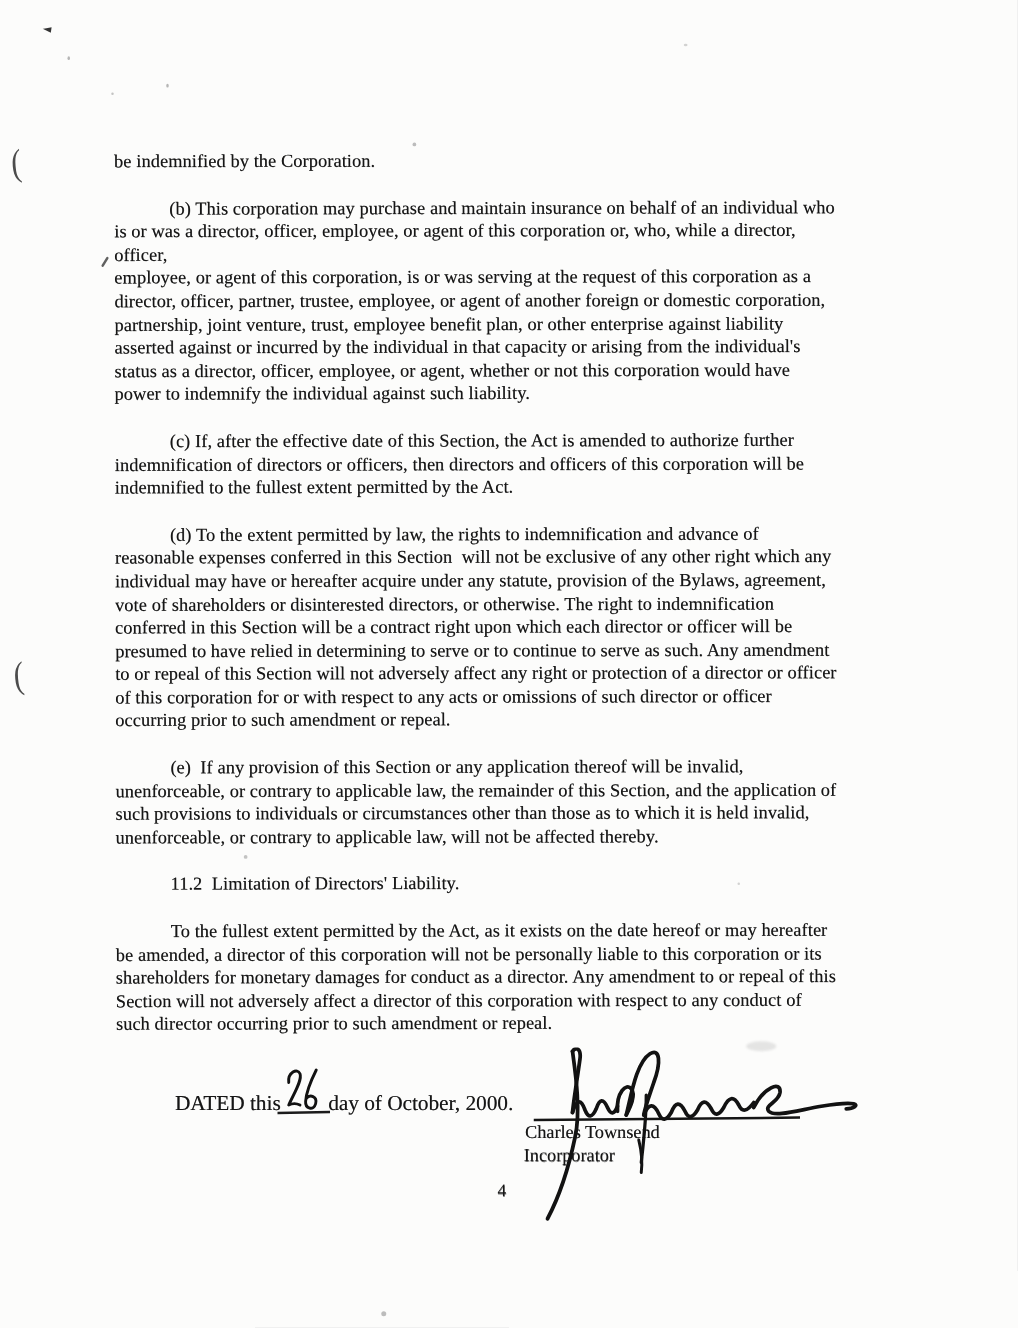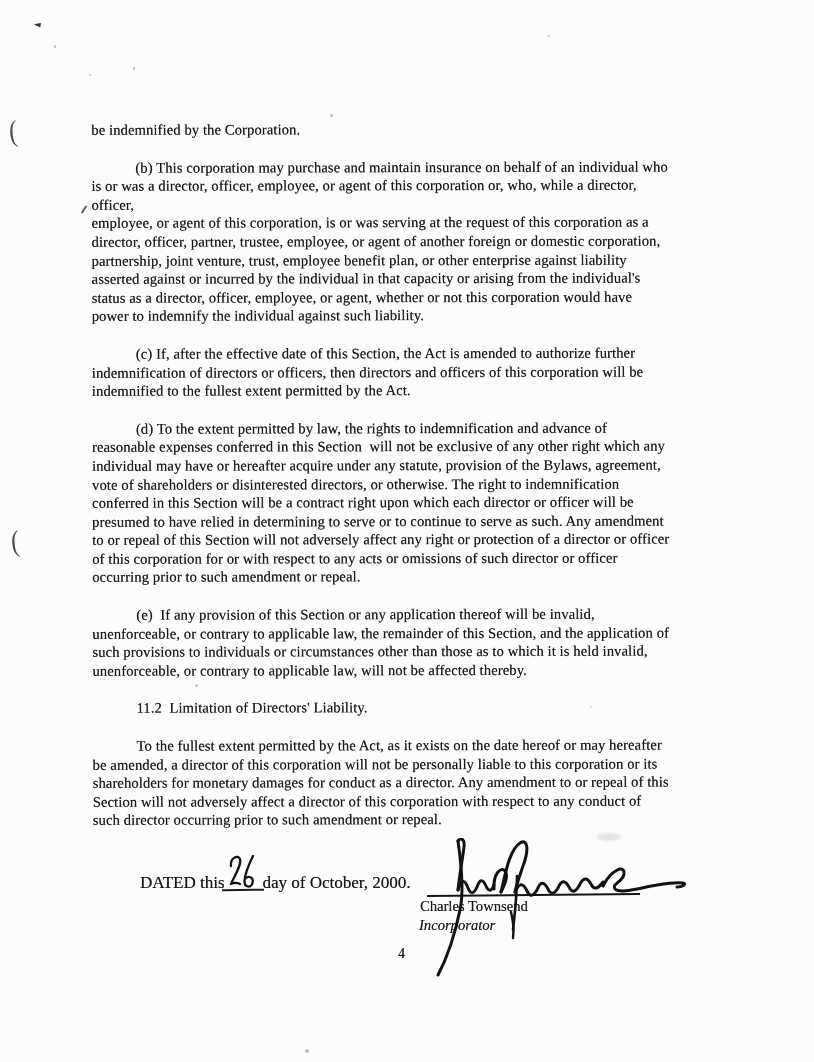--- a/index.html
+++ b/index.html
@@ -58,21 +58,20 @@
   }
   .sig-name{
     position:absolute;left:2px;top:60px;
     font-size:14.6px;white-space:pre;
     text-shadow:0.2px 0.2px 0.45px rgba(25,25,25,0.6);
   }
   .sig-title{
     position:absolute;left:1px;top:79px;
     font-size:14.6px;white-space:pre;
     text-shadow:0.2px 0.2px 0.45px rgba(25,25,25,0.6);
-    font-style:italic;
   }
   .sig-svg{position:absolute;left:7px;top:0;pointer-events:none;}
   .page-number{
     position:absolute;left:398px;top:946px;
     font-size:14px;
     text-shadow:0.2px 0.2px 0.4px rgba(25,25,25,0.6);
   }
   
   .margin-paren{
     position:absolute;

